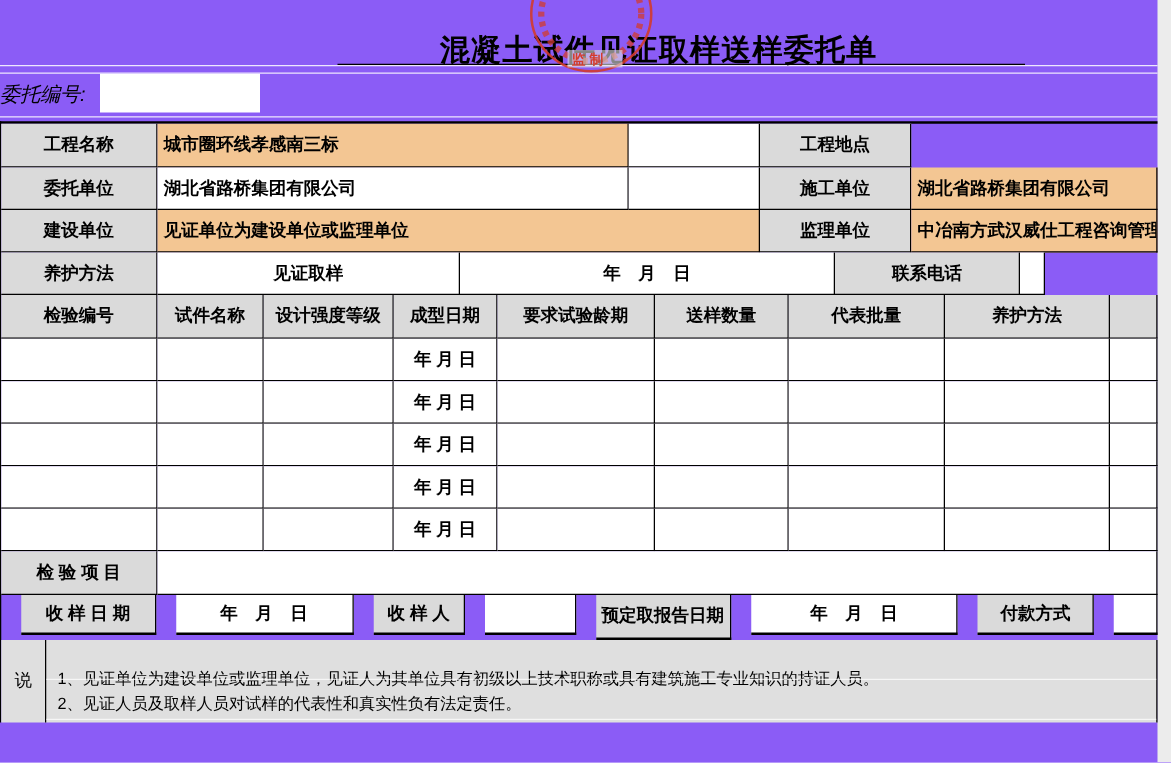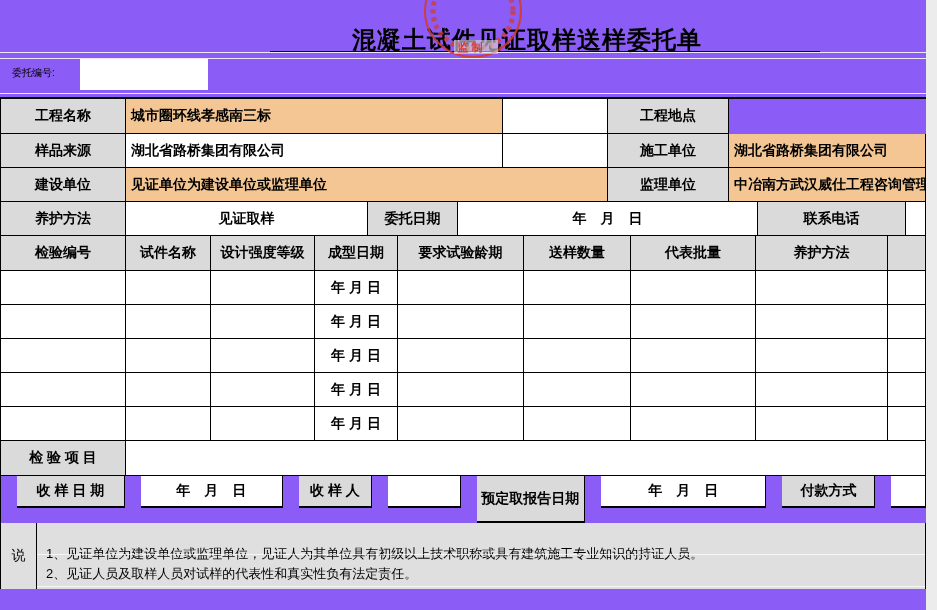--- a/index.html
+++ b/index.html
@@ -2,21 +2,21 @@
 <html><head>
 <meta charset="utf-8">
 <style>
   html,body{margin:0;padding:0;}
   body{font-family:"Liberation Sans","DejaVu Sans",sans-serif;}
   .page{position:relative;width:937px;height:610px;background:#8b5cf6;overflow:hidden;}
   .edge-strip{position:absolute;top:0;right:0;width:11px;height:610px;background:#ececec;}
   .gridline{position:absolute;left:0;width:926px;height:1px;background:rgba(255,255,255,.85);}
   .title{position:absolute;top:24px;left:527px;transform:translateX(-50%);font-size:24px;font-weight:bold;color:#000;white-space:nowrap;letter-spacing:1px;}
   .title-underline{position:absolute;top:51px;left:270px;width:550px;height:1px;background:#000;}
-  .cno-label{position:absolute;top:66px;left:12px;font-size:10px;color:#000;}
+  .cno-label{position:absolute;top:66px;left:0;font-size:16px;color:#000;font-style:italic;}
   .cno-input{position:absolute;top:59px;left:80px;width:128px;height:31px;background:#fff;}
   .stamp{position:absolute;top:0;left:420px;}
   .tbl{position:absolute;top:97px;left:0;width:926px;border-top:2px solid #000;border-left:1px solid #000;box-sizing:border-box;}
   .row{display:flex;font-weight:bold;}
   .c{box-sizing:border-box;border-right:1px solid #000;border-bottom:1px solid #000;
      display:flex;align-items:center;justify-content:center;overflow:hidden;
      white-space:nowrap;font-size:14px;color:#000;}
   .c.left{justify-content:flex-start;padding-left:5px;}
   .gray{background:#dadada;}
   .orange{background:#f3c693;}
@@ -54,39 +54,38 @@
   <div class="tbl">
 
     <div class="row">
       <div class="c gray" style="width:125px;height:35px">工程名称</div>
       <div class="c orange left" style="width:377px;height:35px">城市圈环线孝感南三标</div>
       <div class="c white" style="width:105px;height:35px"></div>
       <div class="c gray" style="width:121px;height:35px">工程地点</div>
     </div>
 
     <div class="row">
-      <div class="c gray" style="width:125px;height:34px">样品来源</div>
+      <div class="c gray" style="width:125px;height:34px">委托单位</div>
       <div class="c white left" style="width:377px;height:34px">湖北省路桥集团有限公司</div>
       <div class="c white" style="width:105px;height:34px"></div>
       <div class="c gray" style="width:121px;height:34px">施工单位</div>
       <div class="c orange left" style="width:197px;height:34px">湖北省路桥集团有限公司</div>
     </div>
 
     <div class="row">
       <div class="c gray" style="width:125px;height:34px">建设单位</div>
       <div class="c orange left" style="width:482px;height:34px">见证单位为建设单位或监理单位</div>
       <div class="c gray" style="width:121px;height:34px">监理单位</div>
       <div class="c orange left" style="width:197px;height:34px">中冶南方武汉威仕工程咨询管理有限公司</div>
     </div>
 
 
     <div class="row">
       <div class="c gray" style="width:125px;height:34px">养护方法</div>
       <div class="c white" style="width:242px;height:34px">见证取样</div>
-      <div class="c gray" style="width:90px;height:34px">委托日期</div>
       <div class="c white" style="width:300px;height:34px">年　月　日</div>
       <div class="c gray" style="width:148px;height:34px">联系电话</div>
       <div class="c white" style="width:20px;height:34px"></div>
     </div>
 
     <div class="row">
       <div class="c gray" style="width:125px;height:35px">检验编号</div>
       <div class="c gray" style="width:85px;height:35px">试件名称</div>
       <div class="c gray" style="width:104px;height:35px">设计强度等级</div>
       <div class="c gray" style="width:83px;height:35px">成型日期</div>
@@ -156,21 +155,21 @@
     <div class="row">
       <div class="c gray" style="width:125px;height:35px">检 验 项 目</div>
       <div class="c white left" style="width:800px;height:35px"></div>
     </div>
 
     <div class="row">
       <div class="c gray thickbottom" style="width:125px;height:32px">收 样 日 期</div>
       <div class="c white thickbottom" style="width:165px;height:32px">年　月　日</div>
       <div class="c gray thickbottom" style="width:85px;height:32px">收 样 人</div>
       <div class="c white thickbottom" style="width:84px;height:32px"></div>
-      <div class="c gray thickbottom" style="width:126px;height:47px">预定取报告日期</div>
+      <div class="c gray thickbottom" style="width:126px;height:36px">预定取报告日期</div>
       <div class="c white thickbottom" style="width:192px;height:32px">年　月　日</div>
       <div class="c gray thickbottom" style="width:108px;height:32px">付款方式</div>
       <div class="c white thickbottom" style="width:40px;height:32px"></div>
     </div>
 
     <div class="notes">
       <div class="notes-side">说</div>
       <div class="notes-body">
         <div class="note-line" style="top:22px">1、见证单位为建设单位或监理单位，见证人为其单位具有初级以上技术职称或具有建筑施工专业知识的持证人员。</div>
         <div class="note-sep" style="top:31px"></div>

